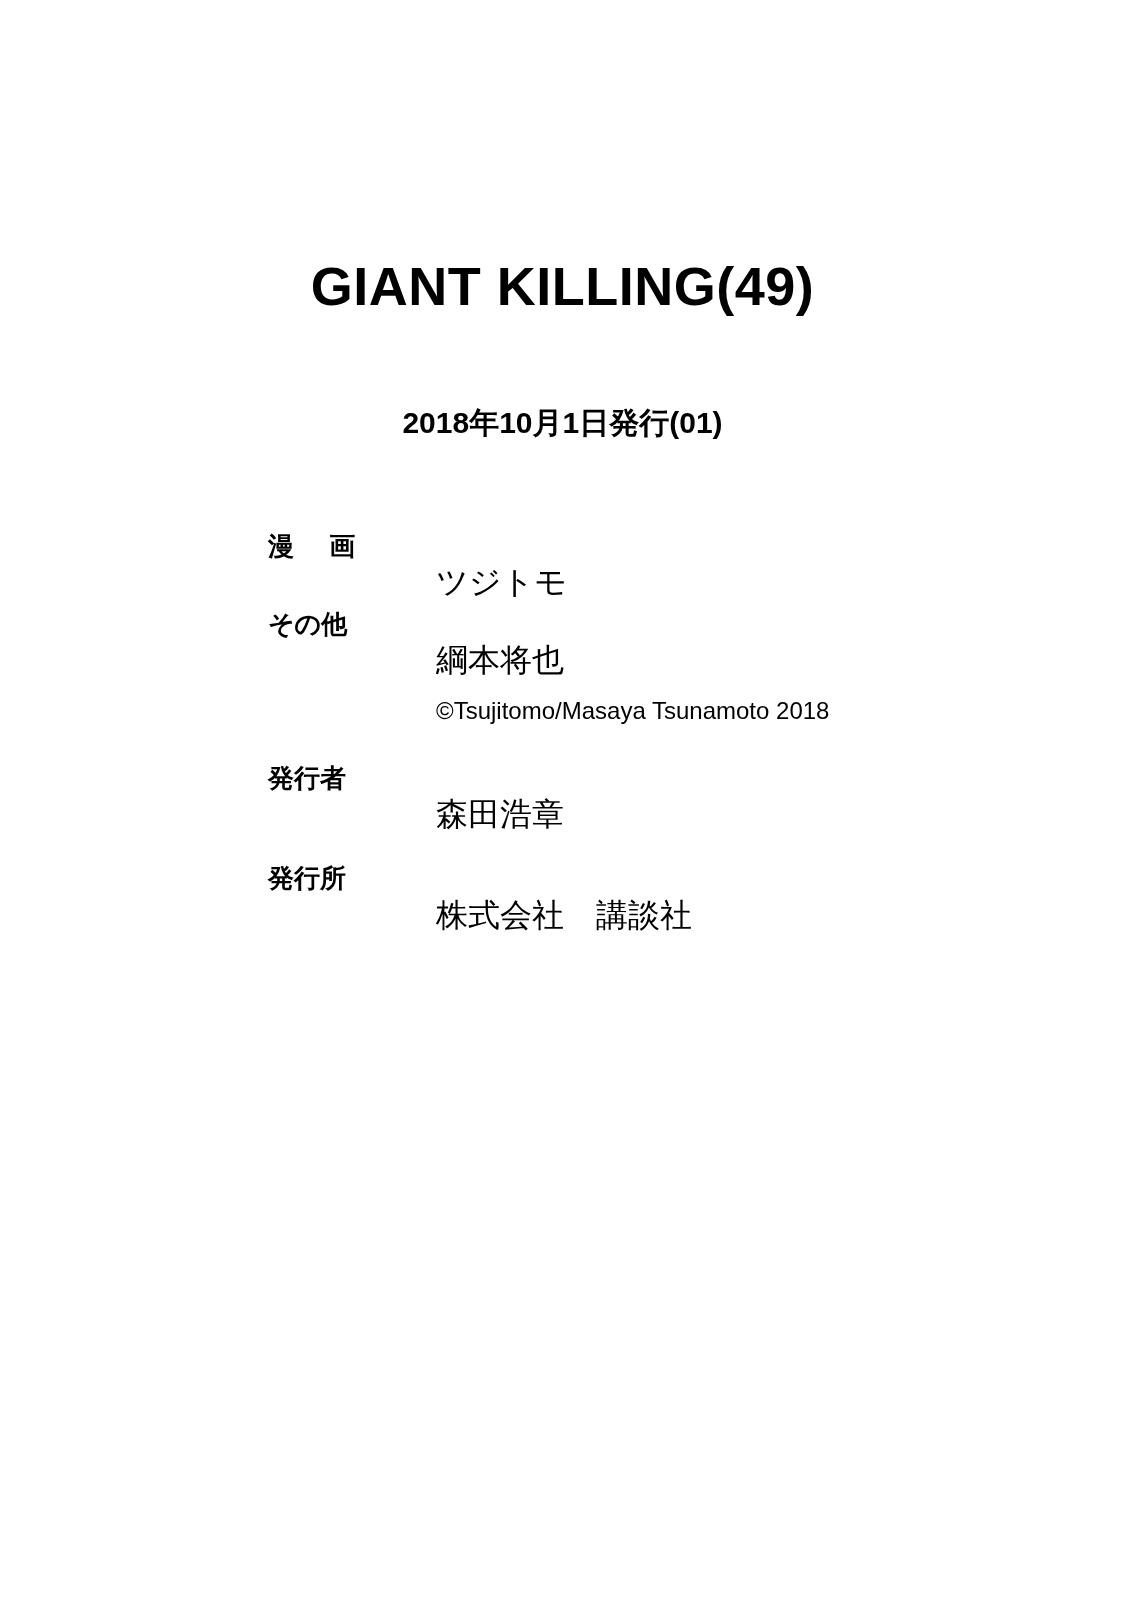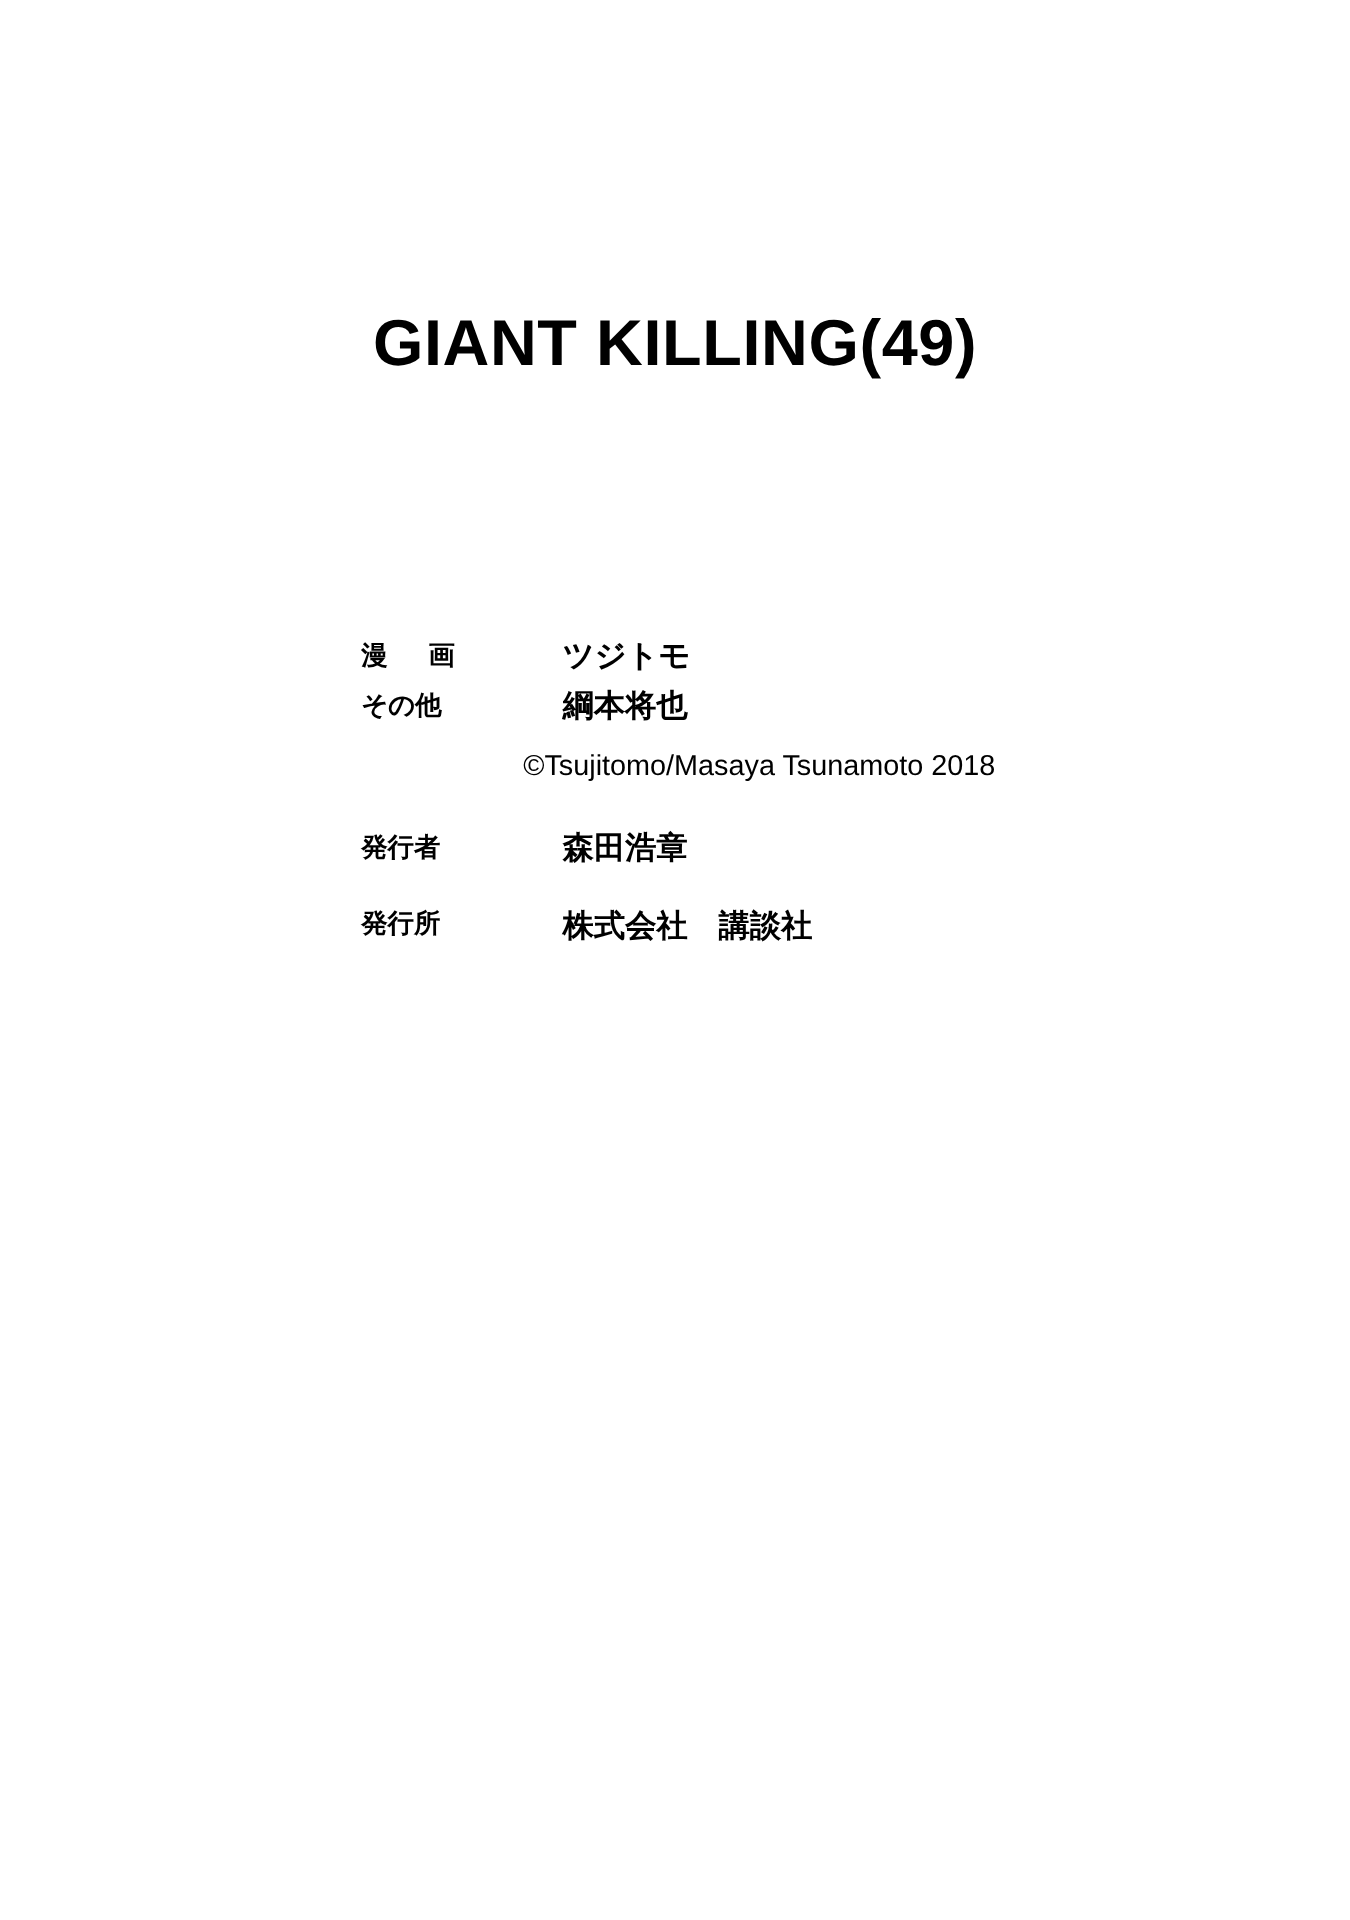--- a/index.html
+++ b/index.html
@@ -50,34 +50,34 @@
     font-size: 0;
   }
   .row {
     display: flex;
     align-items: flex-start;
     margin-bottom: 0px;
   }
   .label {
     width: 168px;
     flex: 0 0 168px;
-    font-size: 22px;
+    font-size: 26px;
     font-weight: bold;
     line-height: 42px;
     white-space: nowrap;
-    margin-left: 33px;
   }
   .label.spaced {
     letter-spacing: 14px;
   }
   .value {
-    font-size: 26px;
-    font-weight: bold;
+    font-size: 32px;
+    font-weight: normal;
     line-height: 42px;
     white-space: nowrap;
+    margin-top: 36px;
   }
   .value-block {
     display: flex;
     flex-direction: column;
   }
   .copyright {
     margin-left: 168px;
     font-size: 24px;
     font-weight: normal;
     line-height: 40px;
@@ -88,20 +88,21 @@
   .gap-md { height: 26px; }
   .line { line-height: 44px; text-align: right; }
 </style>
 </head>
 <body>
 
 <div class="page">
 
   <div class="title">GIANT KILLING(49)</div>
 
+  <div class="pubdate">2018年10月1日発行(01)</div>
 
   <div class="colophon">
 
     <div class="row">
       <div class="label spaced">漫 画</div>
       <div class="value">ツジトモ</div>
     </div>
 
     <div class="row">
       <div class="label">その他</div>

